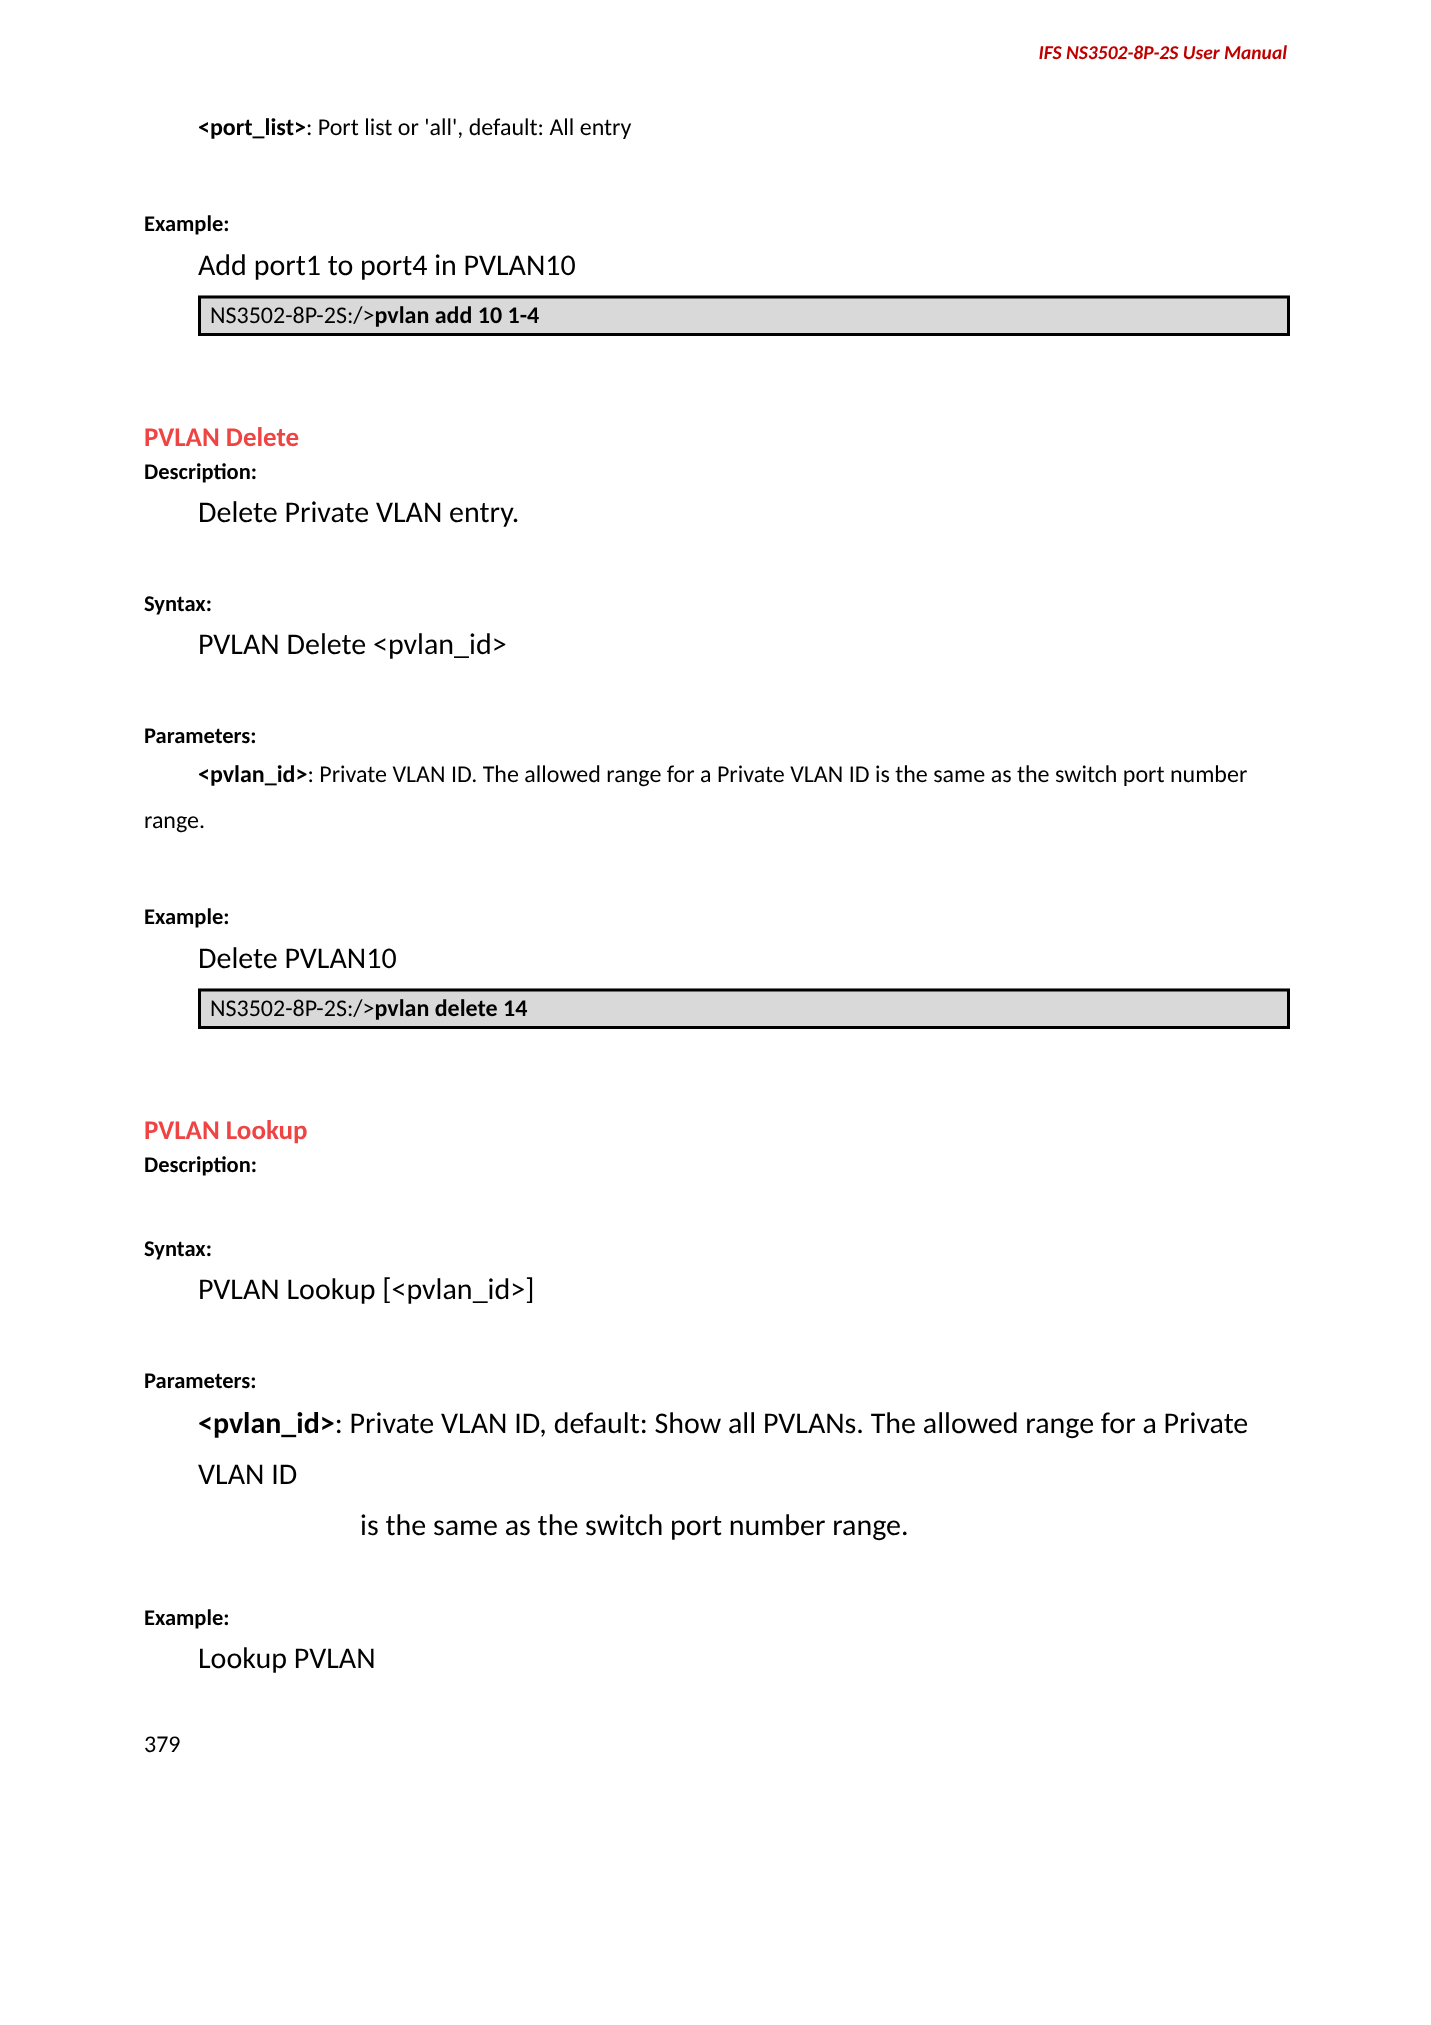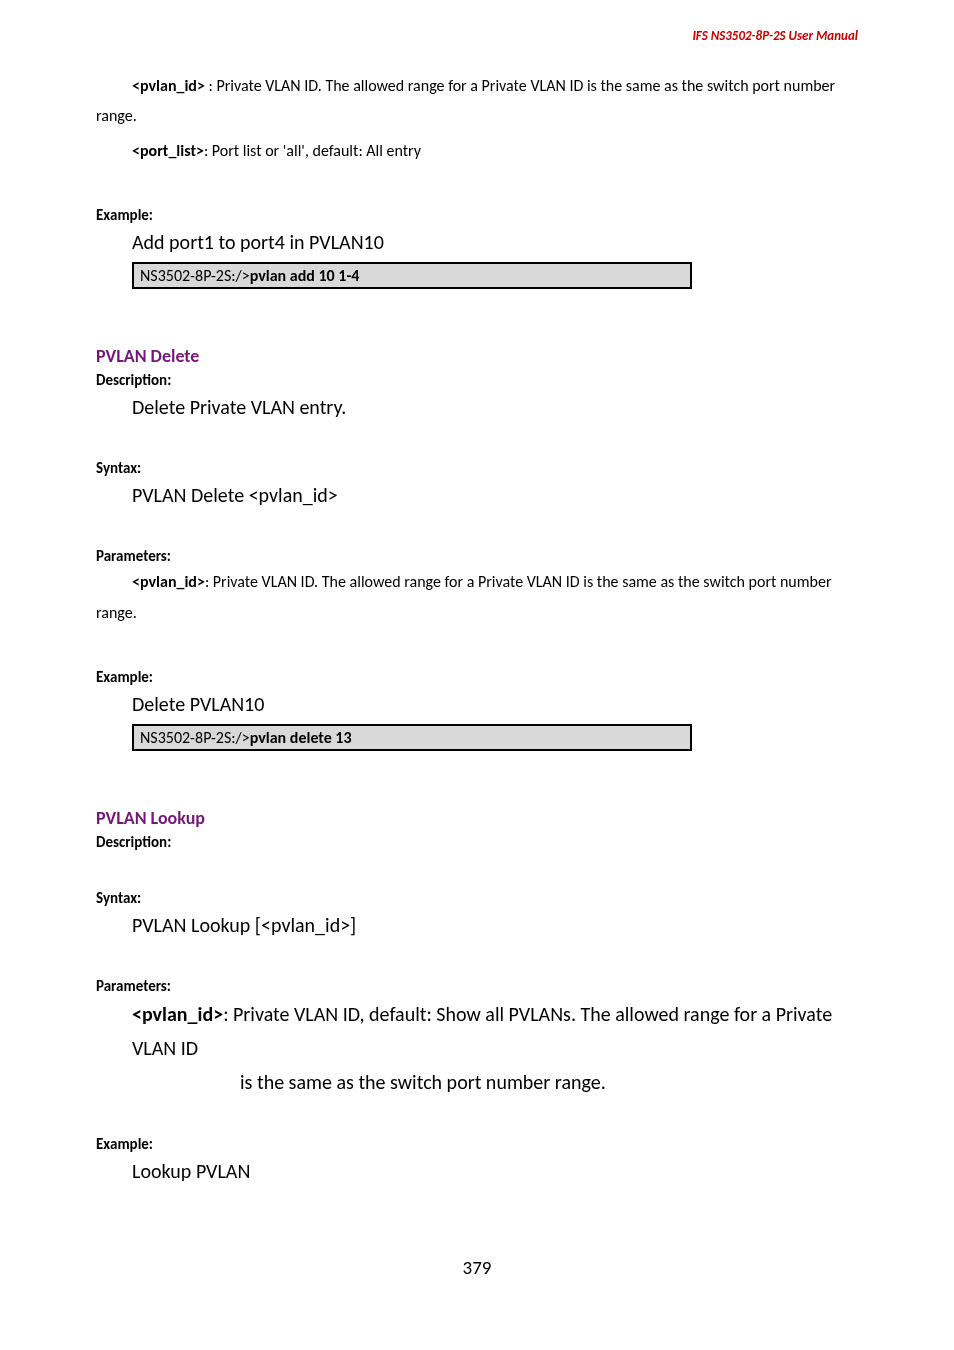--- a/index.html
+++ b/index.html
@@ -39,57 +39,54 @@
   .body-text {
     font-size: 20px;
     margin-left: 36px;
     line-height: 1.6;
   }
   .code-box {
     border: 2.5px solid #000;
     background: #d9d9d9;
     padding: 2px 6px;
     margin: 4px 0 0 36px;
-    width: 560px;
+    width: 728px;
     box-sizing: border-box;
     font-size: 16px;
   }
   .heading-blue {
-    color: #701a75;
+    color: #ef4444;
     font-weight: bold;
     font-size: 18px;
     margin-top: 56px;
     margin-bottom: 4px;
   }
   .spacer-lg { height: 20px; }
   .page-num {
-    text-align: center;
-    font-size: 19px;
-    margin-top: 69px;
+    text-align: left;
+    font-size: 16px;
+    margin-top: 32px;
   }
   .b { font-weight: bold; }
   .wrap-hang {
     font-size: 20px;
     line-height: 1.7;
     margin-left: 36px;
   }
   .wrap-hang .line2 {
     margin-left: 108px;
   }
 </style>
 </head>
 <body>
 
 <div class="page">
 
   <div class="header-right">IFS  NS3502-8P-2S  User  Manual</div>
 
-  <p class="para indent">
-    <span class="b">&lt;pvlan_id&gt;</span><span> : Private VLAN ID. The allowed range for a Private VLAN ID is the same as the switch port number range.</span>
-  </p>
   <p class="para indent">
     <span class="b">&lt;port_list&gt;</span><span>: Port list or 'all', default: All entry</span>
   </p>
 
   <div class="spacer-lg"></div>
 
   <div class="section-label">Example:</div>
   <div class="body-text">Add port1 to port4 in PVLAN10</div>
   <div class="code-box">
     <span>NS3502-8P-2S:/&gt;</span><span class="b">pvlan add 10 1-4</span>
@@ -110,21 +107,21 @@
   <div class="section-label">Parameters:</div>
   <p class="para indent">
     <span class="b">&lt;pvlan_id&gt;</span><span>: Private VLAN ID. The allowed range for a Private VLAN ID is the same as the switch port number range.</span>
   </p>
 
   <div class="spacer-lg"></div>
 
   <div class="section-label">Example:</div>
   <div class="body-text">Delete PVLAN10</div>
   <div class="code-box">
-    <span>NS3502-8P-2S:/&gt;</span><span class="b">pvlan delete 13</span>
+    <span>NS3502-8P-2S:/&gt;</span><span class="b">pvlan delete 14</span>
   </div>
 
   <div class="heading-blue">PVLAN Lookup</div>
 
   <div class="section-label" style="margin-top:4px;">Description:</div>
 
   <div class="spacer-lg"></div>
 
   <div class="section-label">Syntax:</div>
   <div class="body-text">PVLAN Lookup [&lt;pvlan_id&gt;]</div>

